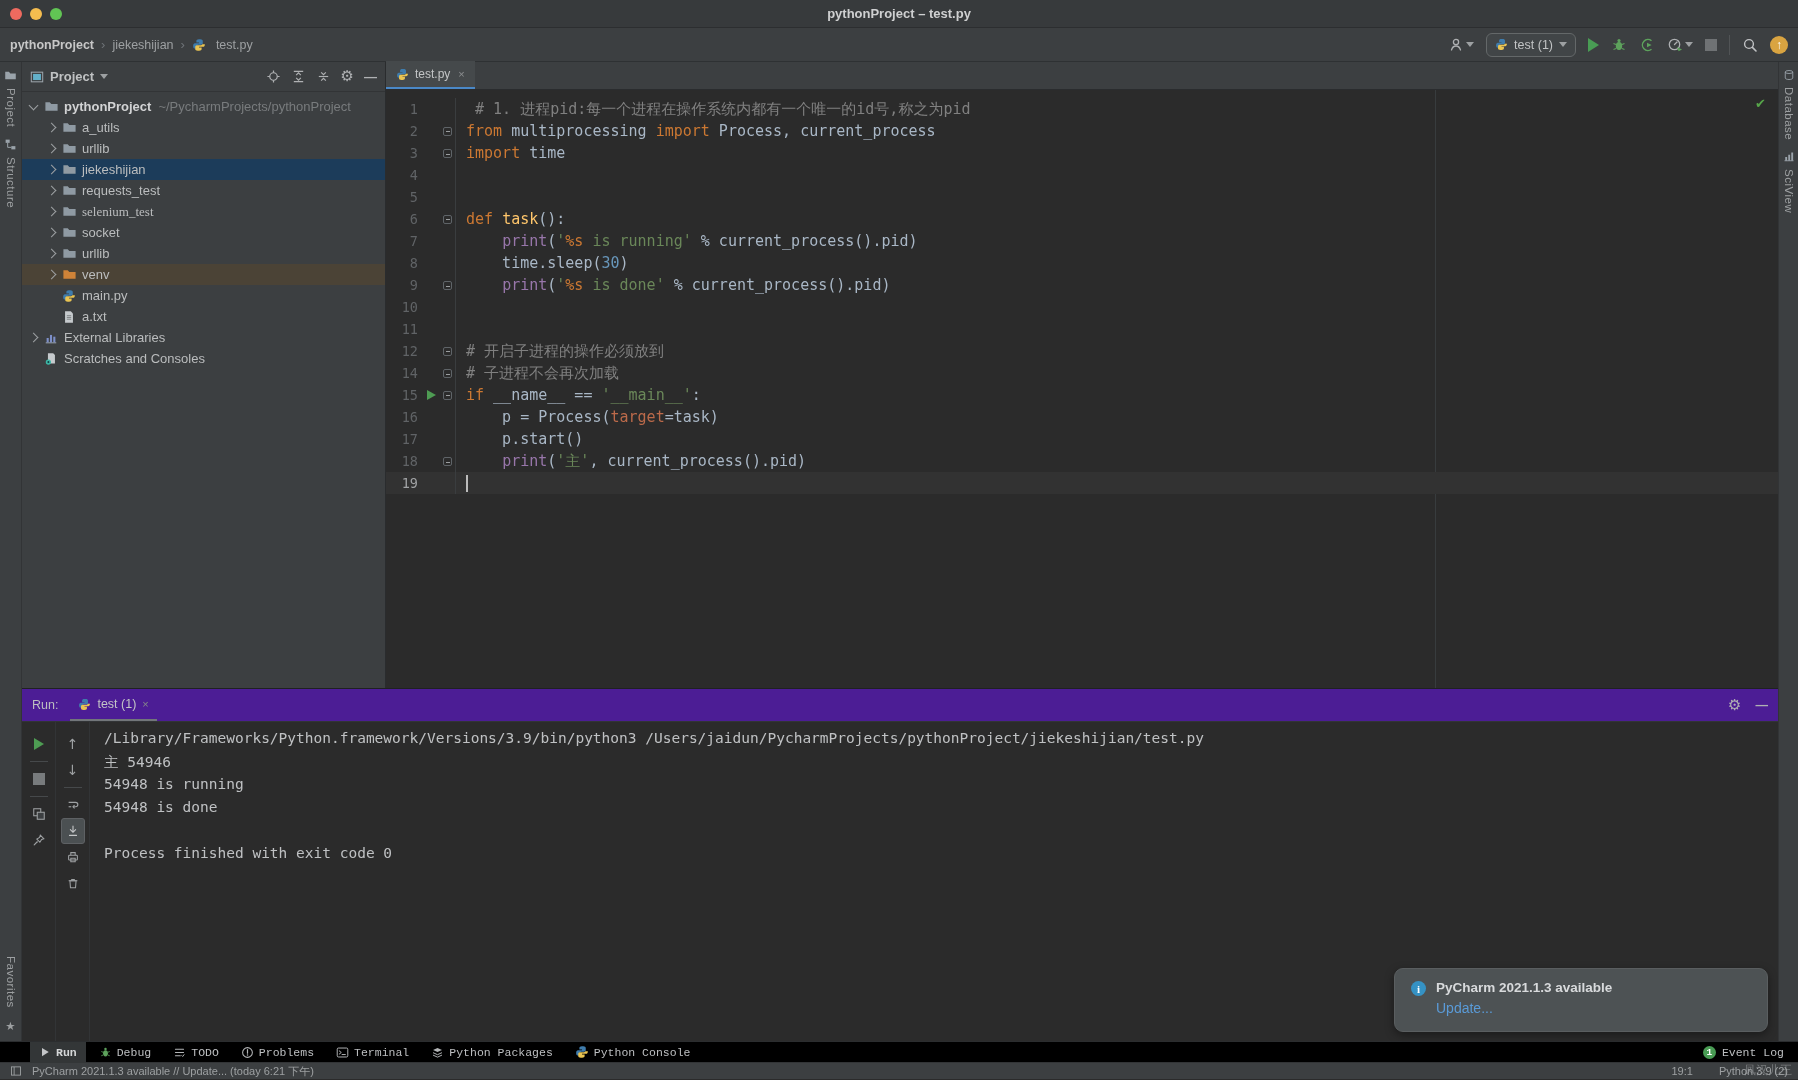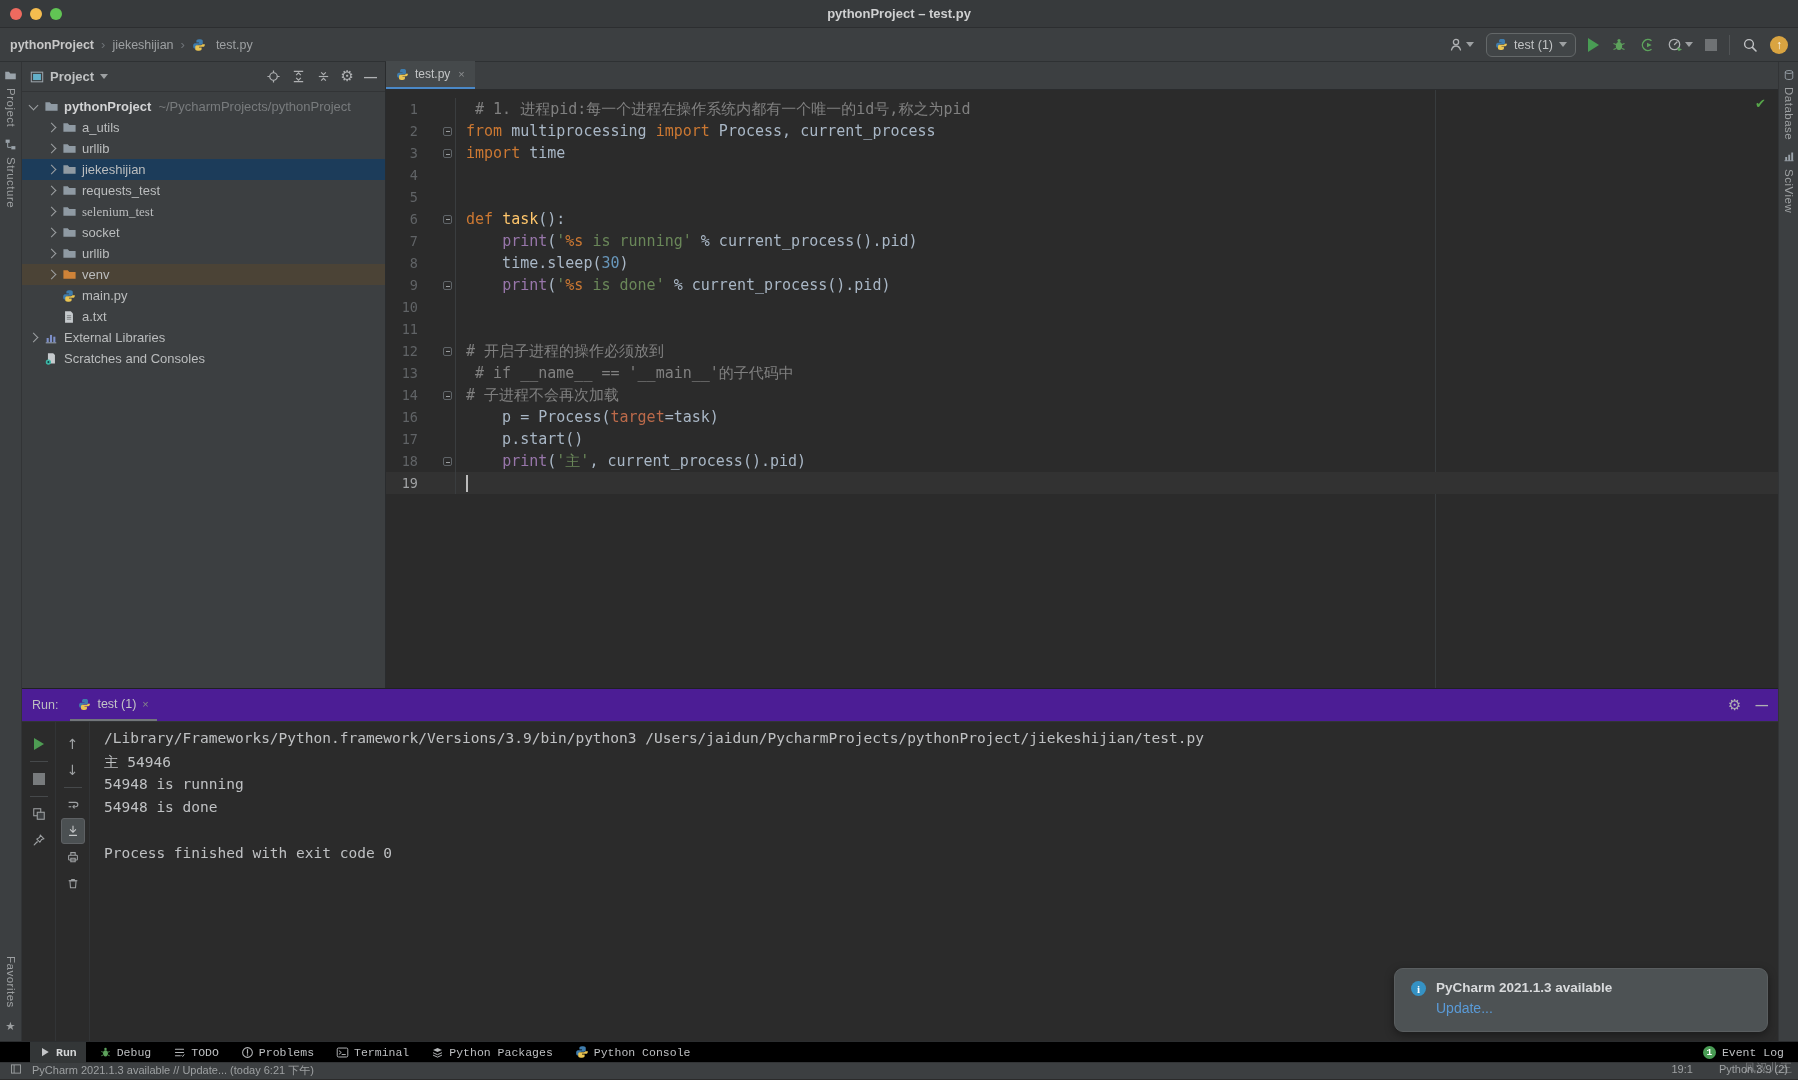--- a/index.html
+++ b/index.html
@@ -98,21 +98,21 @@
   .arrow-ch{color:#9ea1a3;font-size:14px;font-family:"DejaVu Sans",sans-serif;}
   .console{flex:1;padding:8px 0 0 14px;font-size:14.5px;color:#bfc1c3;overflow:hidden;}
   .console .cl{height:23px;white-space:pre;}
 
   
   .bbar{height:21px;background:#000000;border-top:1px solid #2b2d2f;display:flex;align-items:center;font-size:11.5px;color:#bdbfc1;padding-left:30px;gap:4px;font-family:Liberation Mono, monospace;}
   .bitem{display:flex;align-items:center;gap:5px;height:21px;padding:0 9px;cursor:default;}
   .bitem.active{background:#333637;font-weight:bold;color:#d5d7d8;}
   .bbar-right{margin-left:auto;display:flex;align-items:center;gap:6px;padding-right:14px;}
   .ev-badge{width:13px;height:13px;border-radius:50%;background:#499c54;color:#fff;font-size:9.5px;display:flex;align-items:center;justify-content:center;font-weight:bold;}
-  .sbar{height:17px;background:#3c3f41;border-top:1px solid #323436;display:flex;align-items:flex-start;font-size:11px;color:#9da0a2;padding:0 10px;}
+  .sbar{height:17px;background:#3c3f41;border-top:1px solid #323436;display:flex;align-items:center;font-size:11px;color:#9da0a2;padding:0 10px;}
   .sbar .msg{margin-left:10px;}
   .sbar-right{margin-left:auto;display:flex;align-items:center;gap:26px;position:relative;}
   .watermark{position:absolute;right:-4px;top:-3px;color:#b9bcbe;opacity:.45;font-size:12px;pointer-events:none;white-space:nowrap;}
 
   
   .notif{position:absolute;right:30px;bottom:48px;width:374px;height:64px;background:#4d5254;border:1px solid #5a5e60;border-radius:9px;box-shadow:0 3px 10px rgba(0,0,0,.4);padding:11px 16px;display:flex;gap:10px;}
   .ninfo{width:15px;height:15px;border-radius:50%;background:#3592c4;color:#fff;font-size:11px;font-weight:bold;display:flex;align-items:center;justify-content:center;margin-top:1px;font-family:"Liberation Serif",serif;}
   .ntitle{font-size:13.5px;font-weight:bold;color:#d8dadc;}
   .nlink{font-size:14px;color:#5a9bd8;margin-top:5px;}
 
@@ -476,32 +476,36 @@
                 </div>
                 <div class="cline">
                   <span class="ln">12</span>
                   <span class="runcol"></span>
                   <span class="foldcol">
                     <span class="fold-box"></span>
                   </span>
                   <span class="codecol"><span class="tk-com"># 开启子进程的操作必须放到</span></span>
                 </div>
                 <div class="cline">
-                  <span class="ln">13</span>
-                  <span class="runcol"></span>
-                  <span class="foldcol"></span>
-                  <span class="codecol"><span class="tk-com"> # if __name__ == '__main__'的子代码中</span></span>
-                </div>
-                <div class="cline">
                   <span class="ln">14</span>
                   <span class="runcol"></span>
                   <span class="foldcol">
                     <span class="fold-box end"></span>
                   </span>
                   <span class="codecol"><span class="tk-com"># 子进程不会再次加载</span></span>
+                </div>
+                <div class="cline">
+                  <span class="ln">15</span>
+                  <span class="runcol">
+                    <span class="run-arrow"></span>
+                  </span>
+                  <span class="foldcol">
+                    <span class="fold-box"></span>
+                  </span>
+                  <span class="codecol"><span class="tk-kw">if </span><span class="tk-txt">__name__ == </span><span class="tk-str">'__main__'</span><span class="tk-txt">:</span></span>
                 </div>
                 <div class="cline">
                   <span class="ln">16</span>
                   <span class="runcol"></span>
                   <span class="foldcol"></span>
                   <span class="codecol"><span class="tk-txt">    p = Process(</span><span class="tk-par">target</span><span class="tk-txt">=task)</span></span>
                 </div>
                 <div class="cline">
                   <span class="ln">17</span>
                   <span class="runcol"></span>

